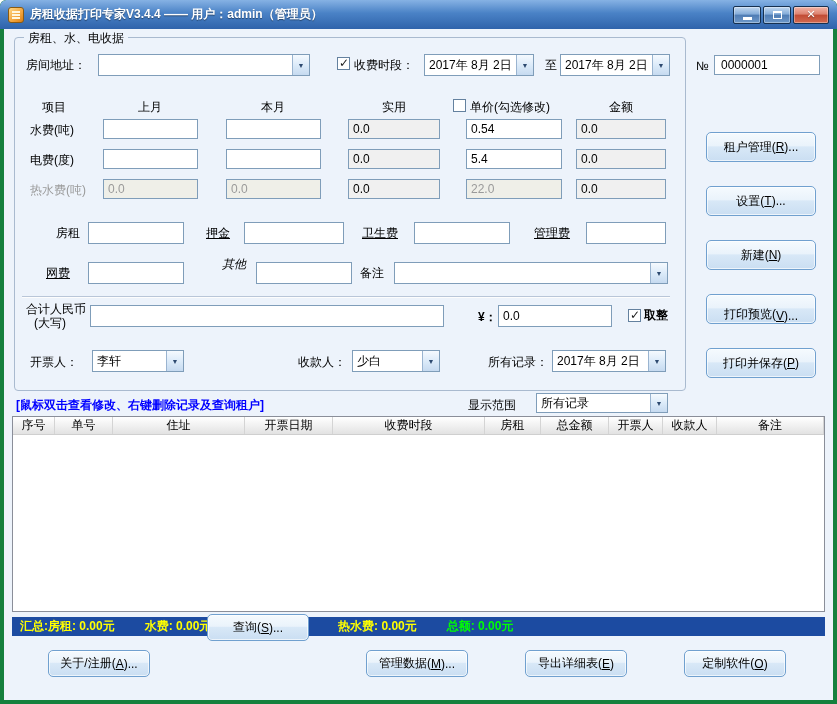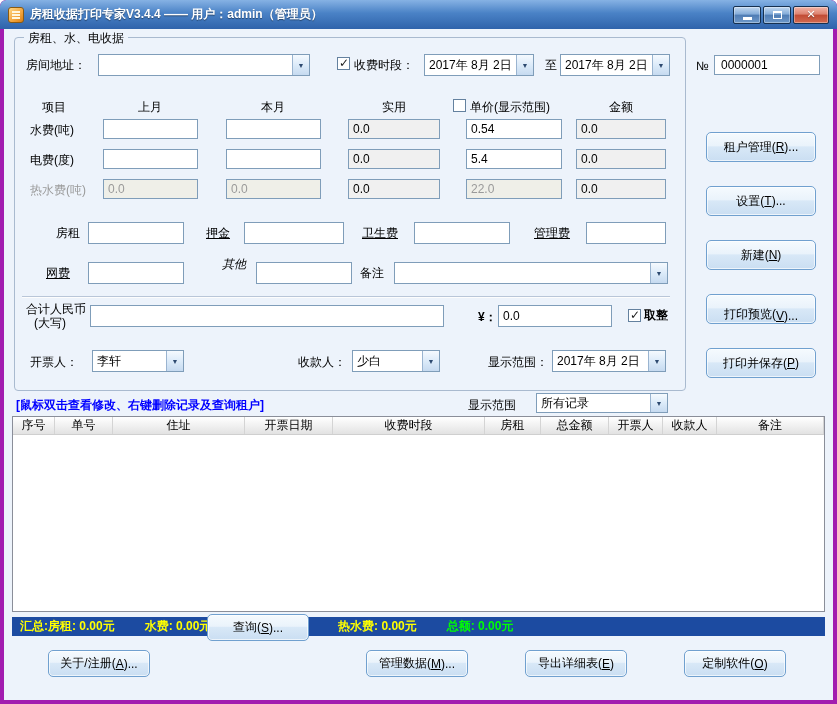--- a/index.html
+++ b/index.html
@@ -1,18 +1,18 @@
 <!DOCTYPE html>
 <html><head>
 <meta charset="utf-8">
 <style>
   * { margin:0; padding:0; box-sizing:border-box; }
   html,body { width:837px; height:704px; }
   body { font-family:"Liberation Sans","DejaVu Sans",sans-serif; font-size:12px; color:#000; }
-  .window { position:relative; width:837px; height:704px; background:#a21caf; border-radius:6px 6px 0 0; overflow:hidden; }
+  .window { position:relative; width:837px; height:704px; background:#15803d; border-radius:6px 6px 0 0; overflow:hidden; }
   .titlebar { position:absolute; left:0; top:0; width:837px; height:29px;
     background:linear-gradient(to bottom,#86b2e4 0%,#4a82c6 45%,#2f63ab 100%);
     display:flex; align-items:center; padding:0 8px; border-radius:6px 6px 0 0; }
   .title-text { color:#fff; font-weight:bold; margin-left:6px; text-shadow:0 1px 1px rgba(0,0,0,.45); flex:1; white-space:nowrap; overflow:hidden; }
   .app-icon { width:16px; height:16px; border-radius:3px; border:1px solid #8a5a12;
     background:linear-gradient(135deg,#ffd887 0%,#f2a43c 60%,#d97e14 100%); position:relative; flex:0 0 auto; }
   .app-icon::after { content:""; position:absolute; left:3px; top:3px; width:8px; height:2px; background:#fff7e0; box-shadow:0 3px 0 #fff7e0, 0 6px 0 #fff7e0; }
   .cap-group { display:flex; gap:2px; }
   .cap-btn { width:28px; height:18px; border:1px solid #16304f; border-radius:2px; display:flex; align-items:center; justify-content:center;
     background:linear-gradient(to bottom,#c2d8f0 0%,#84acd9 45%,#4f7cb4 50%,#6e99c9 100%); box-shadow:inset 0 0 0 1px rgba(255,255,255,.35); }
@@ -102,21 +102,21 @@
     <div class="combo" style="left:556px;top:25px;width:110px;">
       <span class="combo-text">2017年 8月 2日</span>
       <span class="combo-btn">▼</span>
     </div>
 
     <span class="lbl" style="left:38px;top:71px;">项目</span>
     <span class="lbl" style="left:134px;top:71px;">上月</span>
     <span class="lbl" style="left:257px;top:71px;">本月</span>
     <span class="lbl" style="left:378px;top:71px;">实用</span>
     <span class="checkbox" style="left:449px;top:70px;"></span>
-    <span class="lbl" style="left:466px;top:71px;">单价(显示范围)</span>
+    <span class="lbl" style="left:466px;top:71px;">单价(勾选修改)</span>
     <span class="lbl" style="left:605px;top:71px;">金额</span>
 
     <span class="lbl" style="left:26px;top:94px;">水费(吨)</span>
     <input class="edit" style="left: 99px; top: 90px; width: 95px;" value="">
     <input class="edit" style="left: 222px; top: 90px; width: 95px;" value="">
     <input class="edit ro" style="left: 344px; top: 90px; width: 92px;" readonly="" value="0.0">
     <input class="edit" style="left: 462px; top: 90px; width: 96px;" value="0.54">
     <input class="edit ro" style="left: 572px; top: 90px; width: 90px;" readonly="" value="0.0">
 
     <span class="lbl" style="left:26px;top:124px;">电费(度)</span>
@@ -165,21 +165,21 @@
     <span class="lbl" style="left:26px;top:326px;">开票人：</span>
     <div class="combo" style="left:88px;top:321px;width:92px;">
       <span class="combo-text">李轩</span>
       <span class="combo-btn">▼</span>
     </div>
     <span class="lbl" style="left:294px;top:326px;">收款人：</span>
     <div class="combo" style="left:348px;top:321px;width:88px;">
       <span class="combo-text">少白</span>
       <span class="combo-btn">▼</span>
     </div>
-    <span class="lbl" style="left:484px;top:326px;">显示范围：</span>
+    <span class="lbl" style="left:484px;top:326px;">所有记录：</span>
     <div class="combo" style="left:548px;top:321px;width:114px;">
       <span class="combo-text">2017年 8月 2日</span>
       <span class="combo-btn">▼</span>
     </div>
 
     <span class="lbl" style="left:692px;top:30px;">№</span>
     <div class="sunken" style="left:710px;top:26px;width:106px;height:20px;">
       <span>0000001</span>
     </div>
     <div class="btn" style="left:702px;top:103px;width:110px;height:30px;">租户管理(<u>R</u>)...</div>

